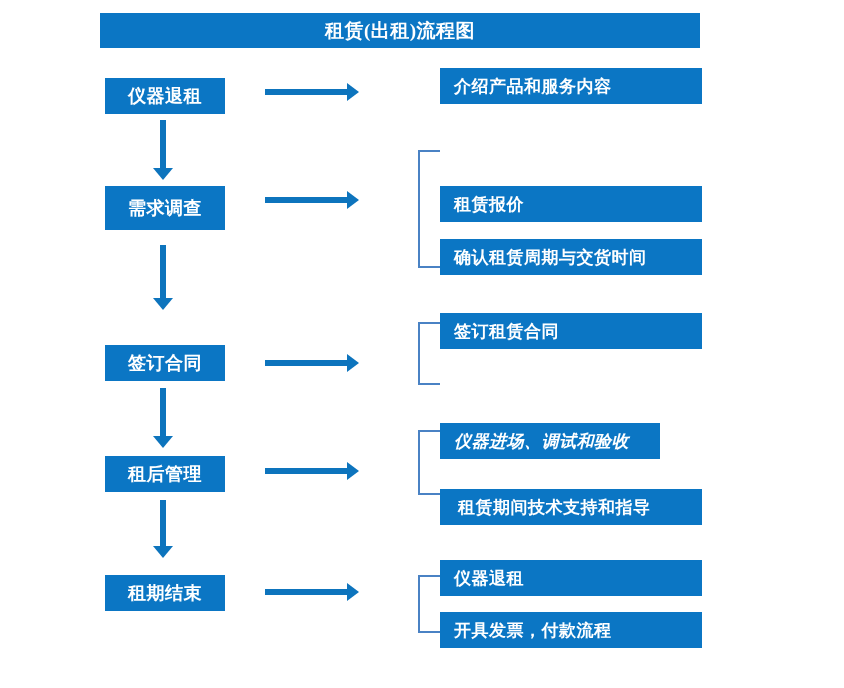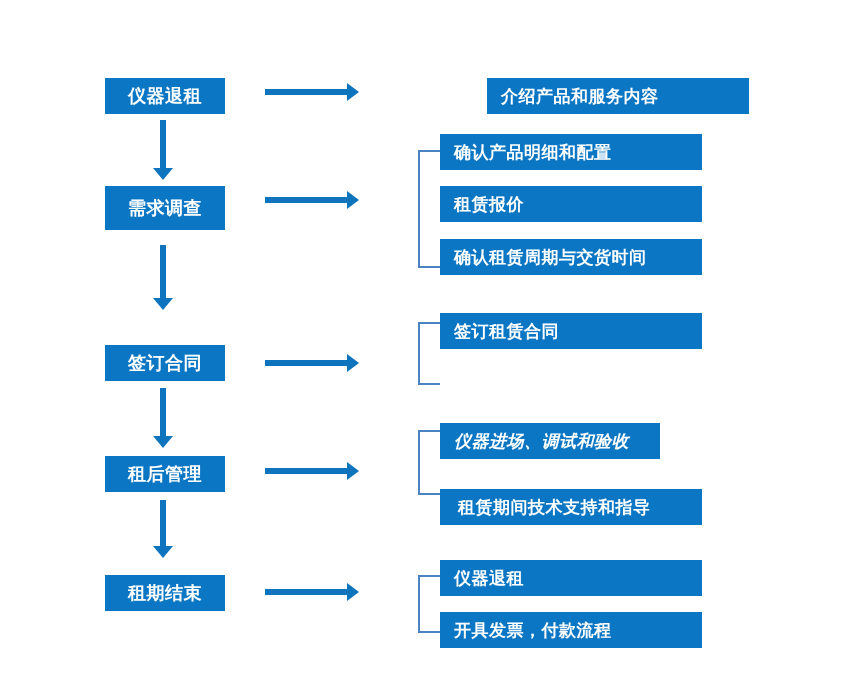--- a/index.html
+++ b/index.html
@@ -89,50 +89,50 @@
     border-left: 2px solid #4a82c4;
     border-top: 2px solid #4a82c4;
     border-bottom: 2px solid #4a82c4;
   }
 </style>
 </head>
 <body>
 
 <div id="canvas">
 
+  <div class="box title-bar" style="left:100px; top:13px; width:600px; height:35px;">租赁(出租)流程图</div>
 
   <div class="box stage-box" style="left:105px; top:78px; width:120px; height:36px;">仪器退租</div>
 
   <div class="h-arrow" style="left:265px; top:83px; width:94px;">
     <div class="shaft" style="width:84px;"></div>
     <div class="head"></div>
   </div>
 
   <div class="v-arrow" style="left:153px; top:120px; height:60px;">
     <div class="shaft" style="height:48px;"></div>
     <div class="head"></div>
   </div>
 
-  <div class="box detail-box" style="left:440px; top:78px; width:262px; height:36px;margin-left:47px;">介绍产品和服务内容</div>
+  <div class="box detail-box" style="left:440px; top:68px; width:262px; height:36px;">介绍产品和服务内容</div>
 
   <div class="box stage-box" style="left:105px; top:186px; width:120px; height:44px;">需求调查</div>
 
   <div class="h-arrow" style="left:265px; top:191px; width:94px;">
     <div class="shaft" style="width:84px;"></div>
     <div class="head"></div>
   </div>
 
   <div class="v-arrow" style="left:153px; top:245px; height:65px;">
     <div class="shaft" style="height:53px;"></div>
     <div class="head"></div>
   </div>
 
   <div class="bracket" style="left:418px; top:150px; width:22px; height:118px;"></div>
 
-  <div class="box detail-box" style="left:440px; top:134px; width:262px; height:36px;">确认产品明细和配置</div>
 
   <div class="box detail-box" style="left:440px; top:186px; width:262px; height:36px;">租赁报价</div>
 
   <div class="box detail-box" style="left:440px; top:239px; width:262px; height:36px;">确认租赁周期与交货时间</div>
 
   <div class="box stage-box" style="left:105px; top:345px; width:120px; height:36px;">签订合同</div>
 
   <div class="h-arrow" style="left:265px; top:354px; width:94px;">
     <div class="shaft" style="width:84px;"></div>
     <div class="head"></div>

